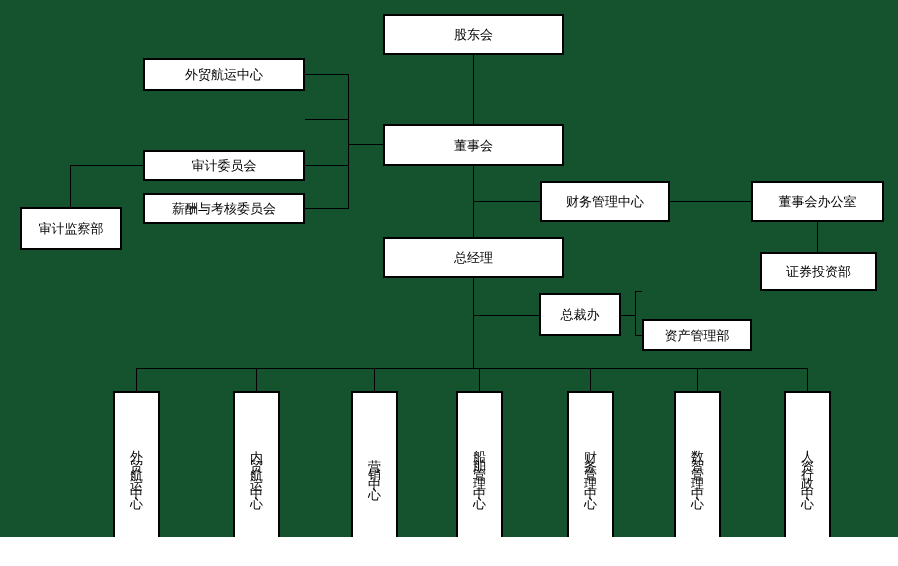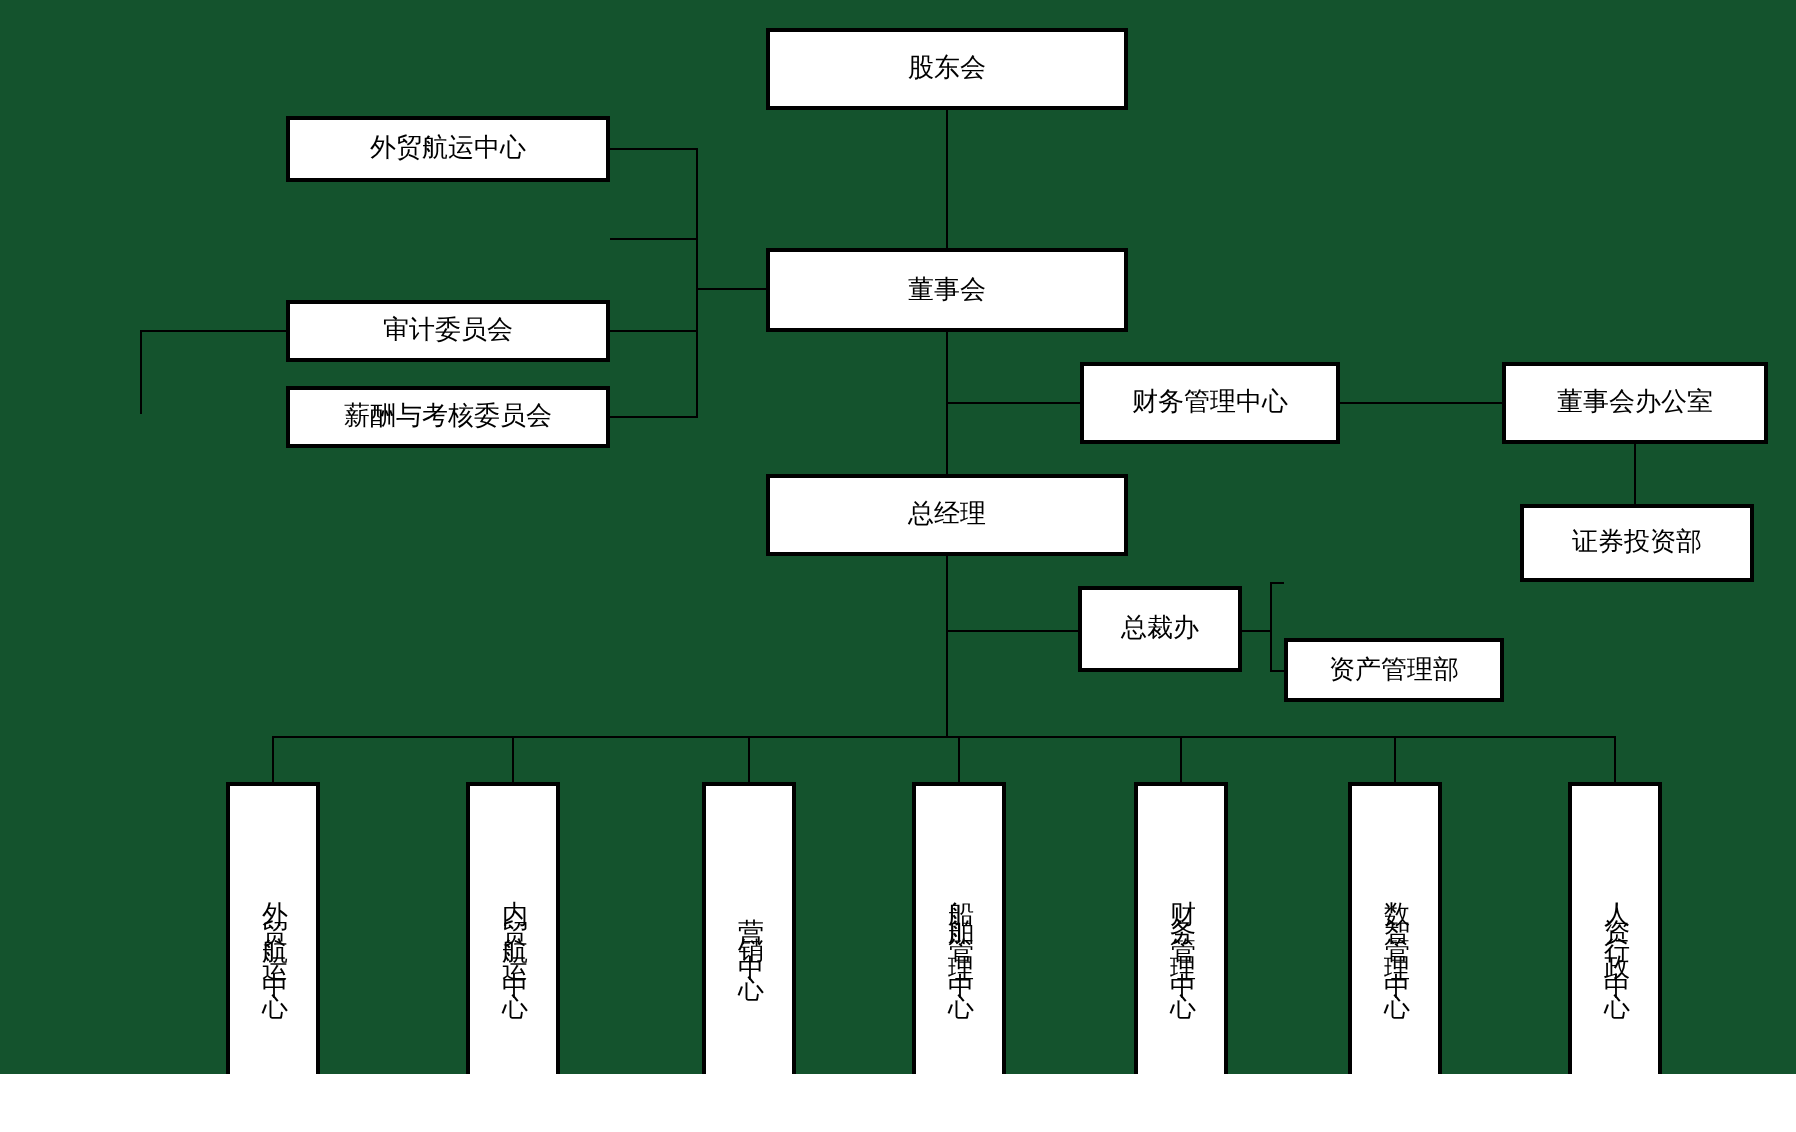--- a/index.html
+++ b/index.html
@@ -41,20 +41,21 @@
 
 <div id="canvas">
 
   <div class="node" style="left:383px;top:14px;width:181px;height:41px">股东会</div>
   <div class="node" style="left:383px;top:124px;width:181px;height:42px">董事会</div>
   <div class="node" style="left:383px;top:237px;width:181px;height:41px">总经理</div>
 
   <div class="node" style="left:143px;top:58px;width:162px;height:33px">外贸航运中心</div>
   <div class="node" style="left:143px;top:150px;width:162px;height:31px">审计委员会</div>
   <div class="node" style="left:143px;top:193px;width:162px;height:31px">薪酬与考核委员会</div>
+  <div class="node" style="left:20px;top:207px;width:102px;height:43px">审计监察部</div>
 
   <div class="node" style="left:540px;top:181px;width:130px;height:41px">财务管理中心</div>
   <div class="node" style="left:760px;top:252px;width:117px;height:39px">证券投资部</div>
   <div class="node" style="left:751px;top:181px;width:133px;height:41px">董事会办公室</div>
   <div class="node" style="left:539px;top:293px;width:82px;height:43px">总裁办</div>
   <div class="node" style="left:642px;top:319px;width:110px;height:32px">资产管理部</div>
 
   <div class="node v" style="left:113px;top:391px;width:47px;height:152px">外贸航运中心</div>
   <div class="node v" style="left:233px;top:391px;width:47px;height:152px">内贸航运中心</div>
   <div class="node v" style="left:351px;top:391px;width:47px;height:152px">营销中心</div>

